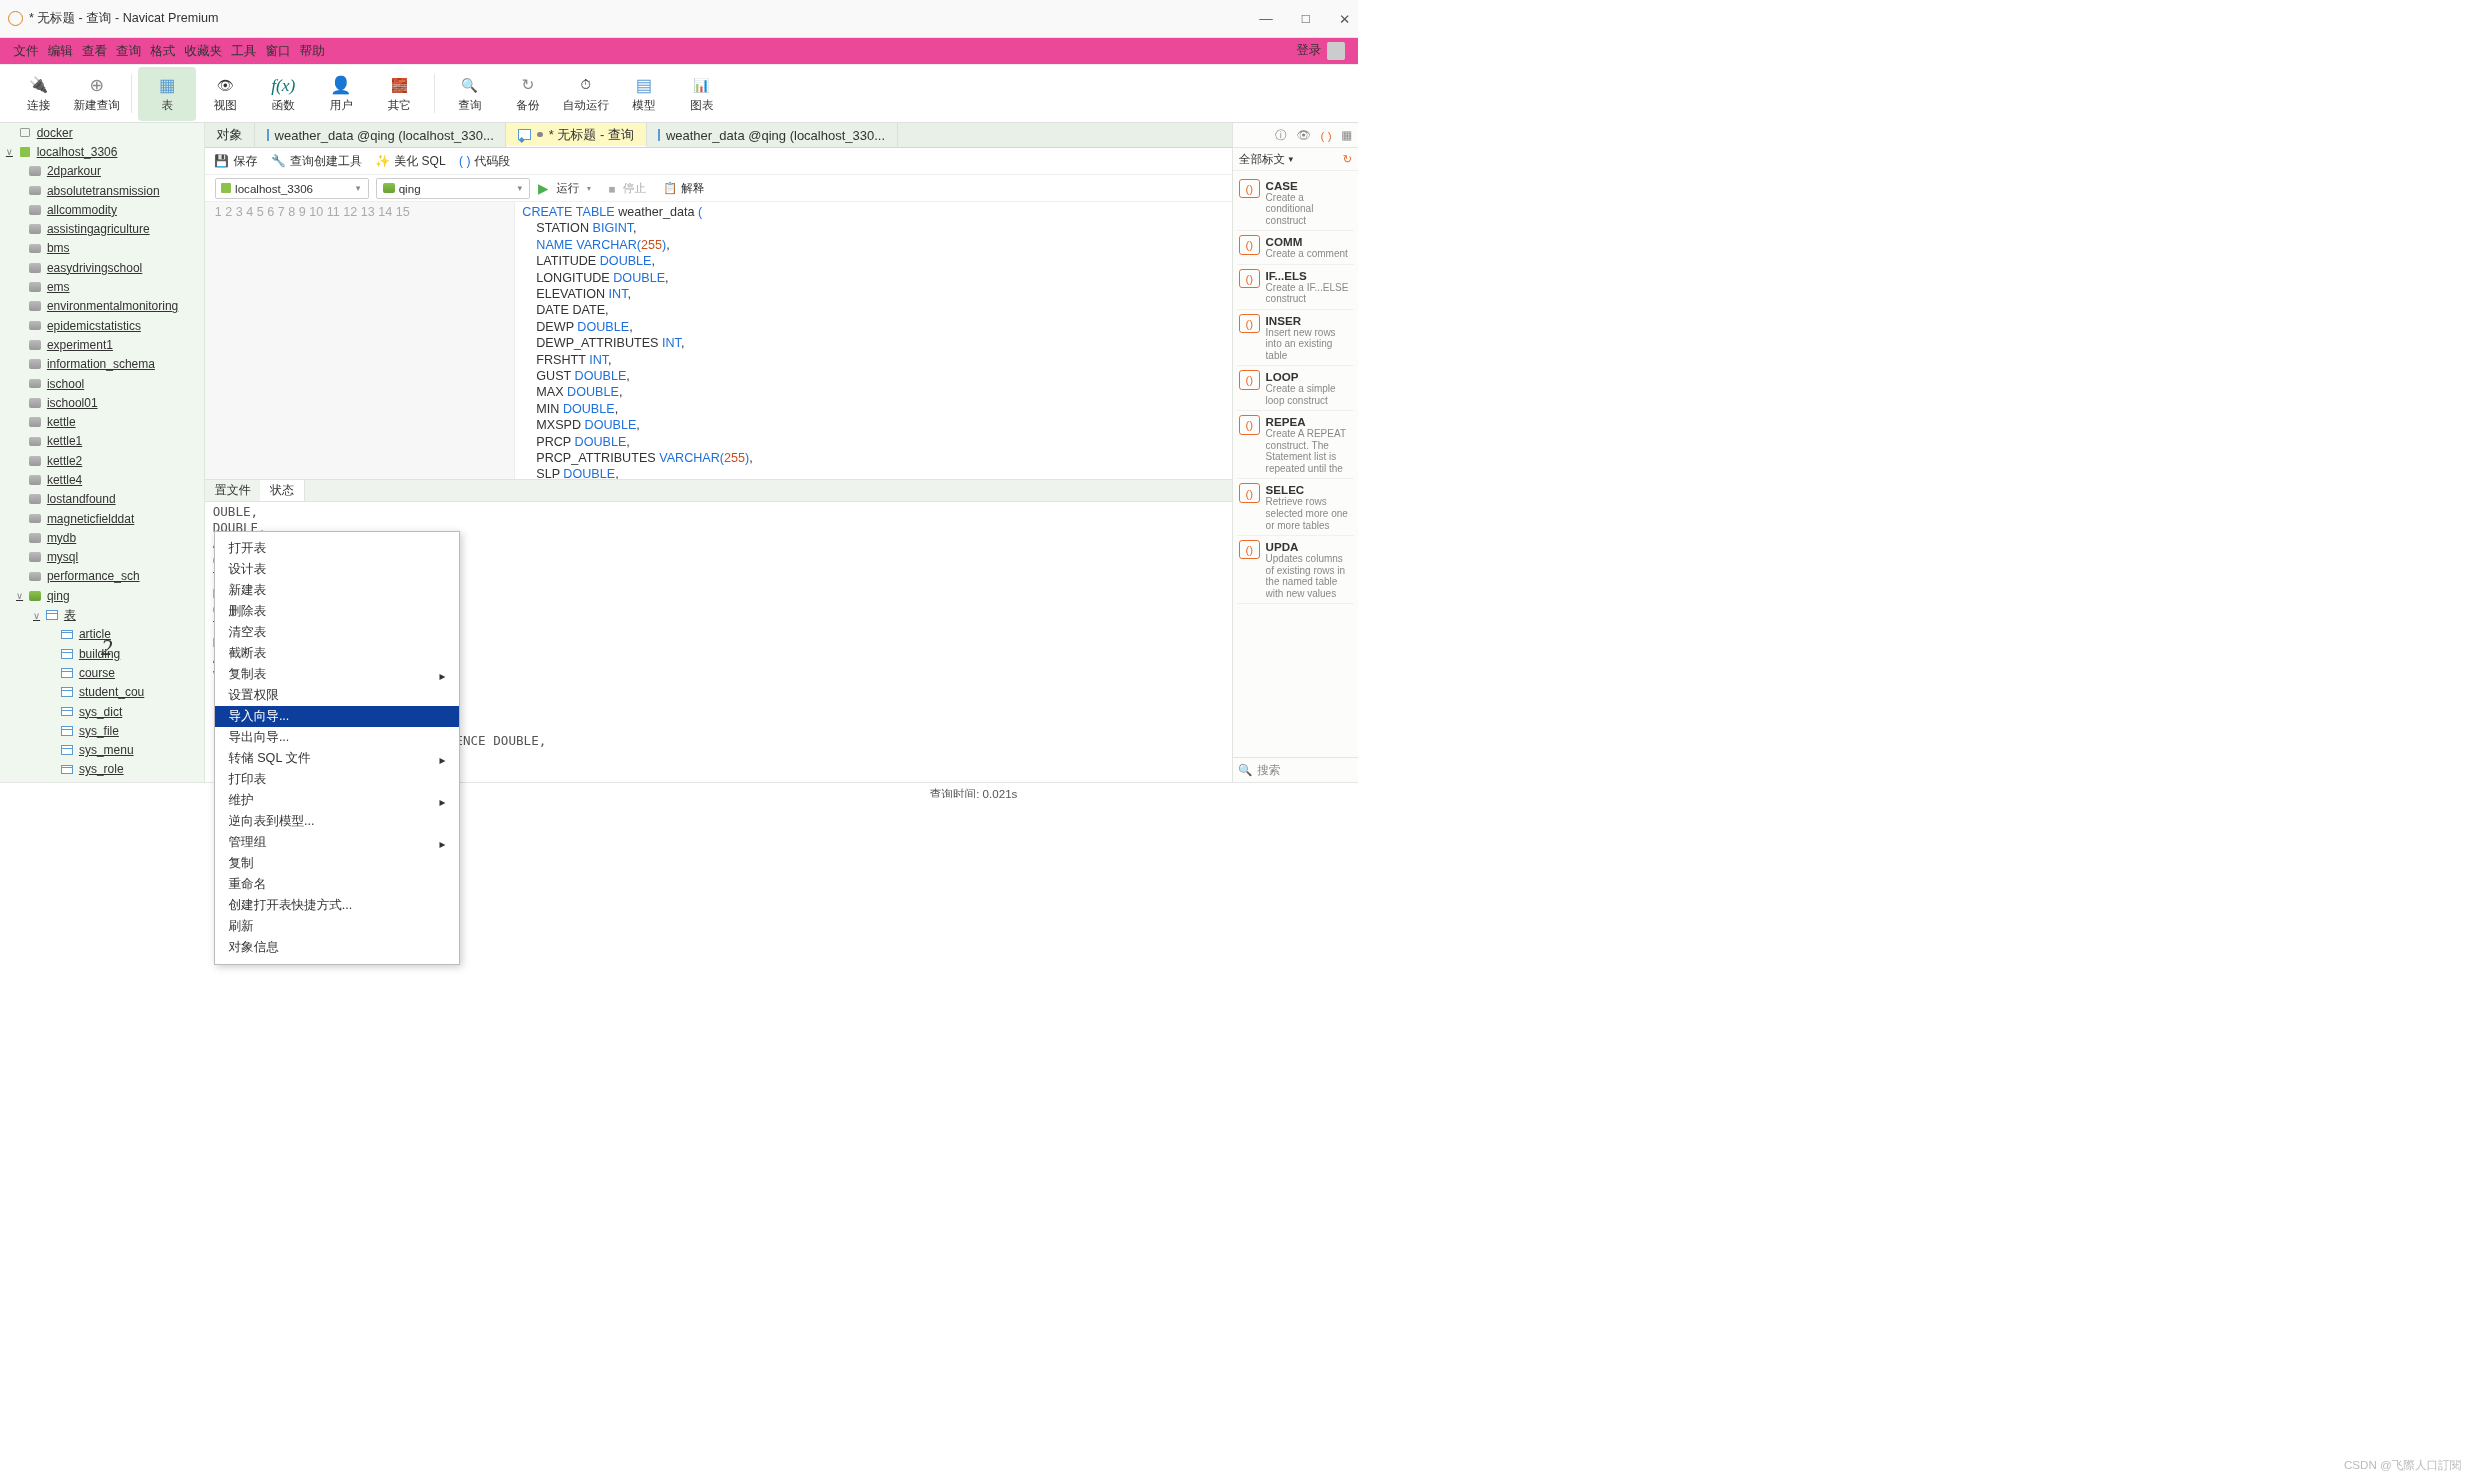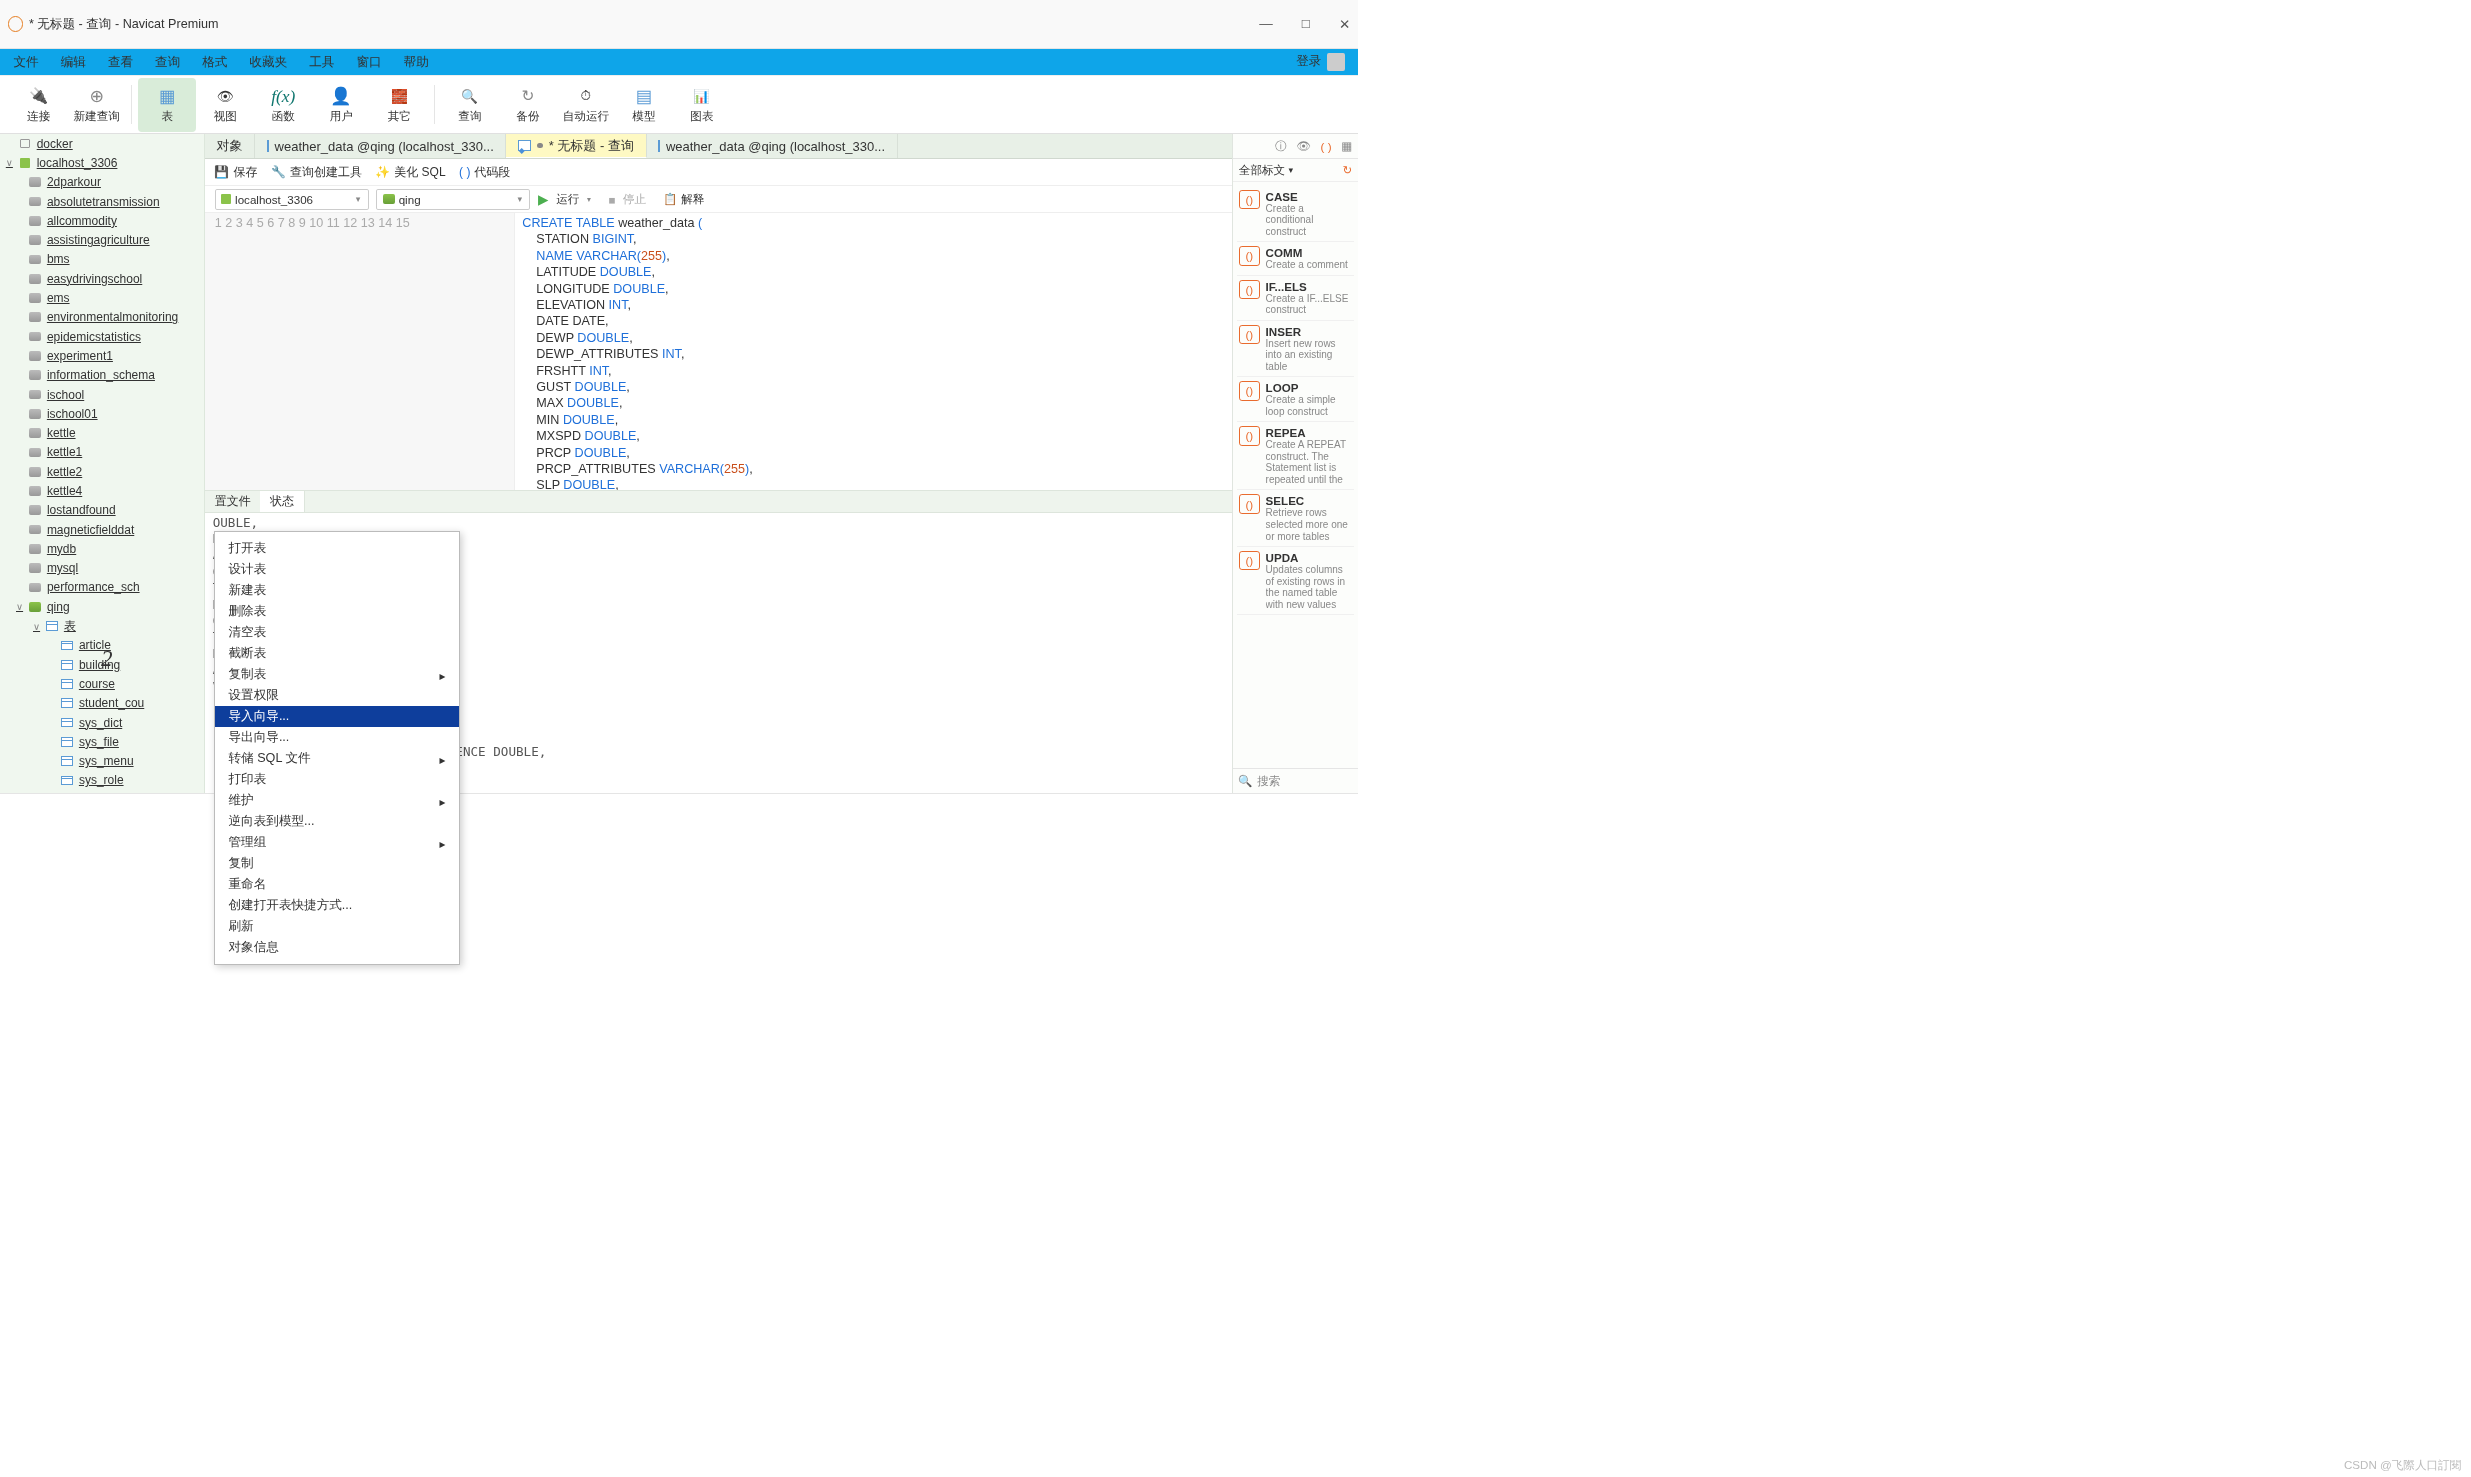--- a/index.html
+++ b/index.html
@@ -1,21 +1,21 @@
 <!DOCTYPE html>
 <html><head>
 <meta charset="utf-8">
 <style>
 * { margin: 0; padding: 0; box-sizing: border-box; font-family: "Microsoft YaHei", Arial, sans-serif; }
 body { background: #fff; font-size: 11.6px; color: #333; overflow: hidden; width: 2472px; height: 1477px; transform-origin: top left; }
-.titlebar { height: 49px; display: flex; align-items: center; padding: 0 7.7px; background: #f9f9f9; border-bottom: 1px solid #e5e5e5; }
+.titlebar { height: 38px; display: flex; align-items: center; padding: 0 7.7px; background: #f9f9f9; border-bottom: 1px solid #e5e5e5; }
 .titlebar .app-icon { width: 15.4px; height: 15.4px; border: 1.9px solid #e67e22; border-radius: 50%; margin-right: 5.8px; }
 .titlebar .title { flex: 1; font-size: 12.6px; }
 .win-controls { display: flex; gap: 29px; font-size: 13.5px; color: #555; }
-.menubar { height: 27px; display: flex; align-items: center; gap: 22px; padding: 0 13.5px; background: #0ea5e9; border-bottom: 1px solid #eee; text-align: right; }
+.menubar { height: 27px; display: flex; align-items: center; gap: 9px; padding: 0 13.5px; background: #ec4899; border-bottom: 1px solid #eee; text-align: right; }
 .menubar span { font-size: 12.6px; }
 .menubar .login { margin-left: auto; display: flex; align-items: center; gap: 5.8px; }
 .avatar { width: 17.4px; height: 17.4px; background: #ccc; border-radius: 1.9px; }
 
 .toolbar { height: 58px; display: flex; align-items: center; padding: 0 9.7px; background: #fff; border-bottom: 1px solid #e0e0e0; gap: 0; }
 .tool-btn { display: flex; flex-direction: column; align-items: center; justify-content: center; width: 58px; height: 54px; font-size: 11.6px; cursor: pointer; border-radius: 3.9px; }
 .tool-btn.active { background: #d9ecd9; }
 .tool-btn .ico { width: 23px; height: 23px; margin-bottom: 1.9px; display: flex; align-items: center; justify-content: center; font-size: 17.4px; }
 .tool-sep { width: 1px; height: 39px; background: #e5e5e5; margin: 0 5.8px; }
 

